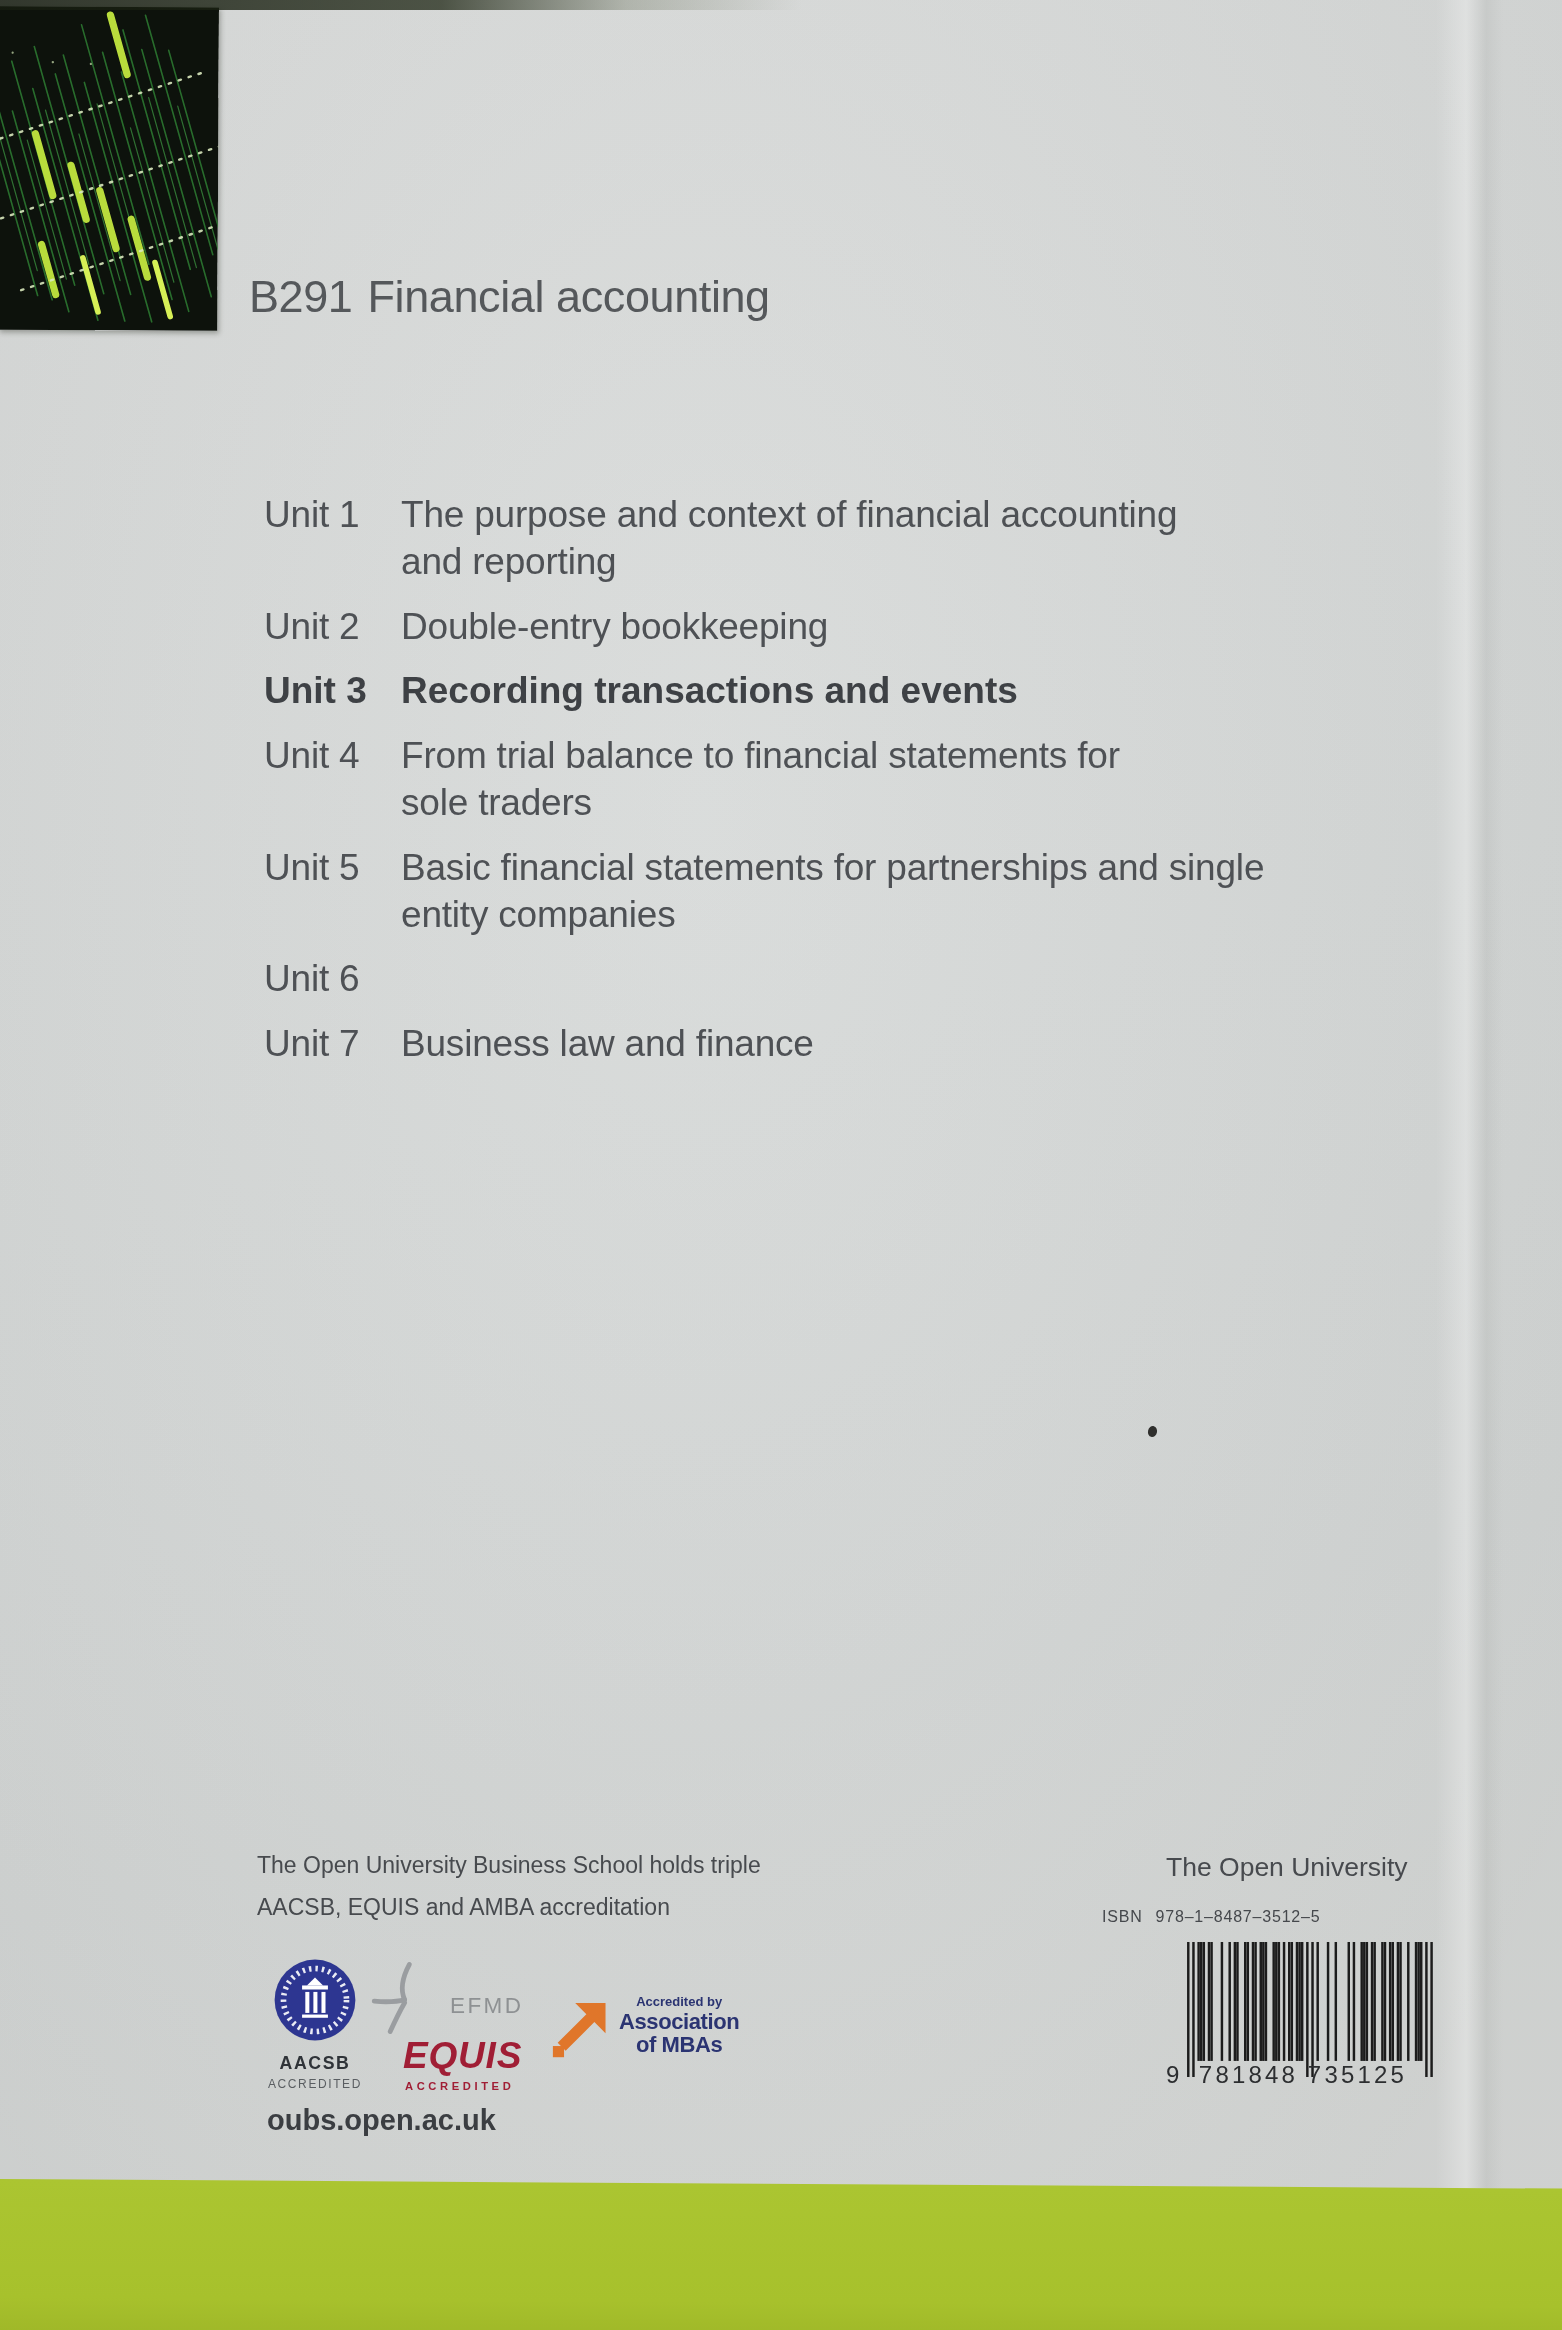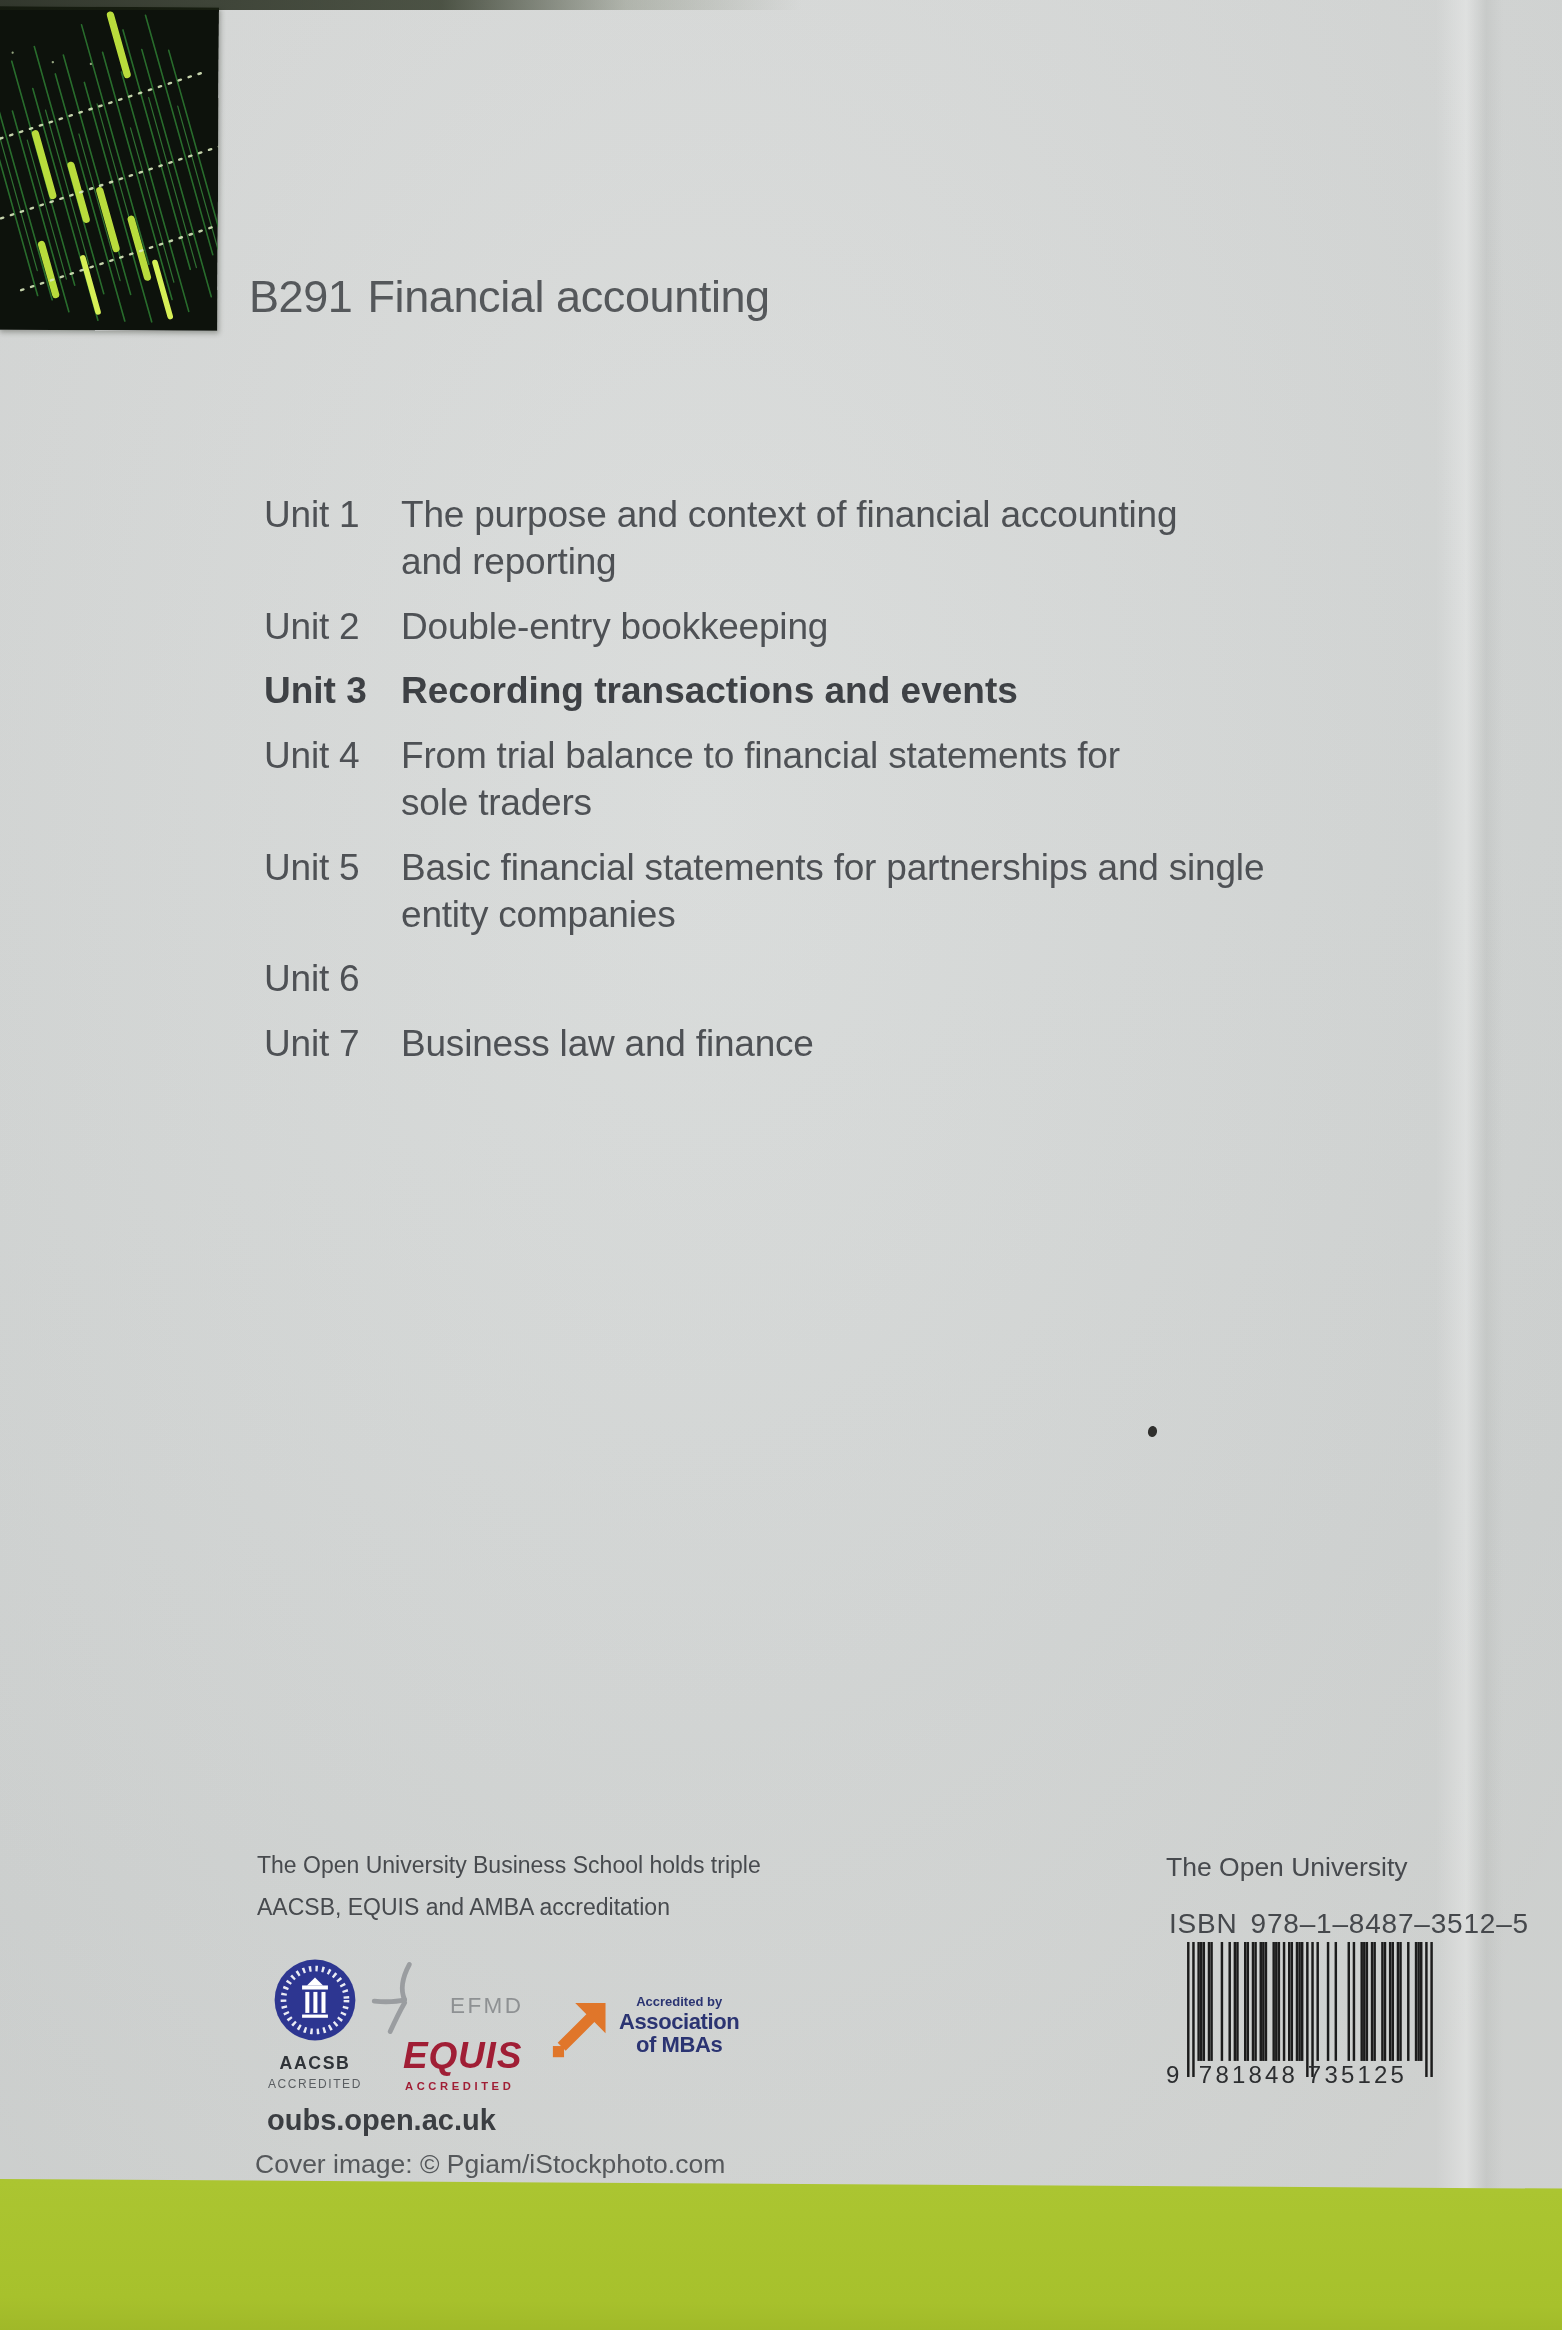--- a/index.html
+++ b/index.html
@@ -44,21 +44,21 @@
   .logo-amba{position:absolute;left:548px;top:1958px;width:185px;}
   .logo-amba .arrow{position:absolute;left:0;top:37px;}
   .logo-amba .txt{position:absolute;left:71px;top:37px;color:#2b3472;line-height:1;}
   .logo-amba .l1{font-size:13px;font-weight:bold;margin-bottom:3.2px;}
   .logo-amba .l2,.logo-amba .l3{font-size:22px;font-weight:bold;letter-spacing:-0.4px;line-height:22.5px;}
 
   .website{position:absolute;left:267px;top:2104px;font-size:29px;font-weight:bold;color:#3b3e42;}
   .credit{position:absolute;left:255px;top:2149px;font-size:26.5px;color:#55585b;}
 
   .publisher{position:absolute;left:1166px;top:1852px;font-size:26.5px;color:#474a4e;}
-  .isbn{position:absolute;left:1169px;top:1908px;font-size:28px;letter-spacing:0.8px;color:#45484c;}
+  .isbn{position:absolute;left:1102px;top:1908px;font-size:16px;letter-spacing:0.8px;color:#45484c;}
   .isbn .lab{margin-right:13px;}
   .barcode{position:absolute;left:1166px;top:1942px;width:265px;height:149px;}
   .barcode svg{position:absolute;left:21px;top:0;}
   .bc-digits span{position:absolute;top:119px;font-size:24px;letter-spacing:3.2px;color:#2c2e30;}
   .bc-d0{left:0px;}
   .bc-g1{left:32px;width:101px;text-align:center;}
   .bc-g2{left:141px;width:101px;text-align:center;}
 
   .band{position:absolute;left:-9.6px;top:2179px;width:1590px;height:169px;
         background:linear-gradient(180deg,#abc531 0%,#a7c12c 70%,#9fb728 92%,#87991f 100%);
@@ -218,21 +218,20 @@
       </g>
     </svg>
     <div class="txt">
       <div class="l1">Accredited by</div>
       <div class="l2">Association</div>
       <div class="l3">of MBAs</div>
     </div>
   </div>
 
   <div class="website">oubs.open.ac.uk</div>
-  <div class="credit">Cover image: © Pgiam/iStockphoto.com</div>
 
   <div class="publisher">The Open University</div>
   <div class="isbn">
     <span class="lab">ISBN</span><span>978–1–8487–3512–5</span>
   </div>
 
   <div class="barcode">
     <svg id="bc-svg" width="246" height="135" viewBox="0 0 306 168">
         <rect x="0.00" y="0" width="3.06" height="168" fill="#1c1c1c"></rect>
         <rect x="6.44" y="0" width="3.06" height="168" fill="#1c1c1c"></rect>

